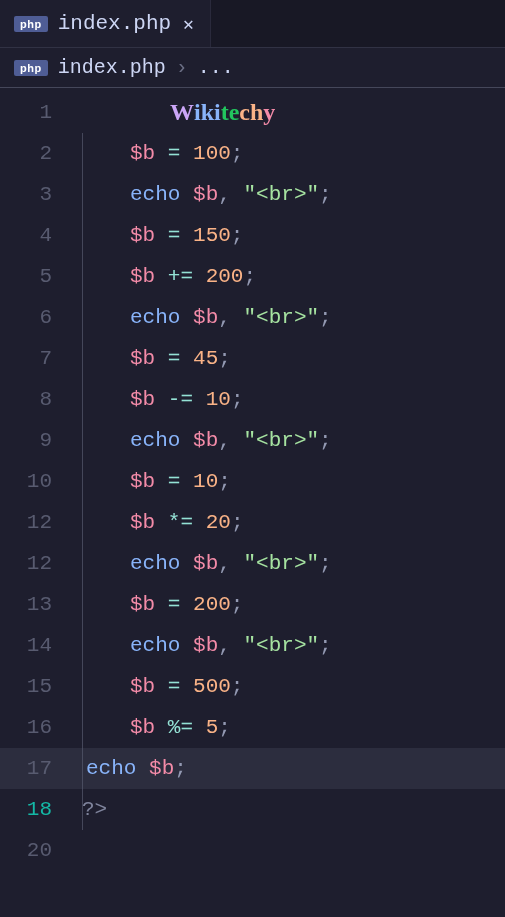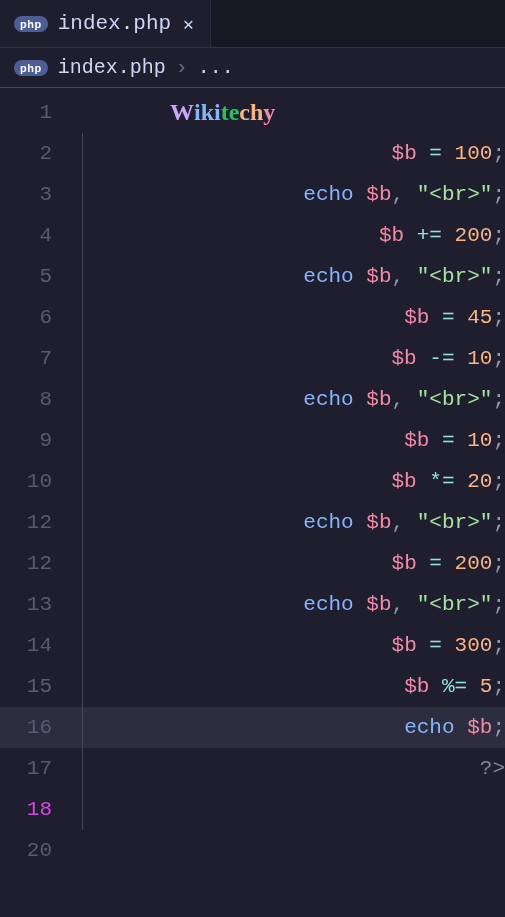--- a/index.html
+++ b/index.html
@@ -30,21 +30,21 @@
     .tab-area-rest {
       flex: 1;
       background: #181825;
     }
     .php-badge {
       background: #4f5d95;
       color: #fff;
       font-weight: bold;
       font-size: 11px;
       padding: 2px 6px;
-      border-radius: 8px;
+      border-radius: 2px;
       font-family: Arial, sans-serif;
       letter-spacing: 0.5px;
     }
     .close-icon {
       color: #cdd6f4;
       font-size: 18px;
       cursor: pointer;
       padding: 2px;
     }
     .breadcrumb-bar {
@@ -72,46 +72,45 @@
       width: 62px;
       text-align: right;
       color: #585b70;
       padding-right: 10px;
       user-select: none;
     }
     .gutter .ln {
       height: 41px;
     }
     .gutter .ln.active {
-      color: #d946ef;
+      color: #14b8a6;
       margin-left: 25px;
     }
     .code-area {
       position: relative;
       flex: 1;
       padding-left: 20px;
     }
     .indent-guide {
       position: absolute;
       left: 20px;
       top: 41px;
       width: 1px;
       height: 697px;
       background: #45475a;
     }
     .line {
       height: 41px;
       white-space: pre;
       position: relative;
-      text-align: right;
     }
     .line.active {
       background: rgba(88, 91, 112, 0.25);
       margin-left: -82px;
-      padding-left: 60px;
+      padding-left: 38px;
     }
     .tok-phptag { color: #7f849c; }
     .tok-var { color: #f38ba8; }
     .tok-op { color: #94e2d5; }
     .tok-num { color: #fab387; }
     .tok-semi { color: #9399b2; }
     .tok-comma { color: #9399b2; }
     .tok-echo { color: #89b4fa; }
     .tok-str { color: #a6e3a1; }
     .ind1 { padding-left: 48px; display: inline-block; }
@@ -179,28 +178,29 @@
     <div class="watermark">
       <span class="wm1">W</span>
         <span class="wm2">iki</span>
         <span class="wm3">te</span>
         <span class="wm4">ch</span>
         <span class="wm5">y</span>
     </div>
   <div class="line"><span class="tok-phptag"></span></div>
       <div class="line"><span class="ind1"></span><span class="tok-var">$b</span> <span class="tok-op">=</span> <span class="tok-num">100</span><span class="tok-semi">;</span></div>
       <div class="line"><span class="ind1"></span><span class="tok-echo">echo</span> <span class="tok-var">$b</span><span class="tok-comma">, </span><span class="tok-str">"&lt;br&gt;"</span><span class="tok-semi">;</span></div>
+      <div class="line"><span class="ind1"></span><span class="tok-var">$b</span> <span class="tok-op">=</span> <span class="tok-num">150</span><span class="tok-semi">;</span></div>
       <div class="line"><span class="ind1"></span><span class="tok-var">$b</span> <span class="tok-op">+=</span> <span class="tok-num">200</span><span class="tok-semi">;</span></div>
       <div class="line"><span class="ind1"></span><span class="tok-echo">echo</span> <span class="tok-var">$b</span><span class="tok-comma">, </span><span class="tok-str">"&lt;br&gt;"</span><span class="tok-semi">;</span></div>
       <div class="line"><span class="ind1"></span><span class="tok-var">$b</span> <span class="tok-op">=</span> <span class="tok-num">45</span><span class="tok-semi">;</span></div>
       <div class="line"><span class="ind1"></span><span class="tok-var">$b</span> <span class="tok-op">-=</span> <span class="tok-num">10</span><span class="tok-semi">;</span></div>
       <div class="line"><span class="ind1"></span><span class="tok-echo">echo</span> <span class="tok-var">$b</span><span class="tok-comma">, </span><span class="tok-str">"&lt;br&gt;"</span><span class="tok-semi">;</span></div>
       <div class="line"><span class="ind1"></span><span class="tok-var">$b</span> <span class="tok-op">=</span> <span class="tok-num">10</span><span class="tok-semi">;</span></div>
       <div class="line"><span class="ind1"></span><span class="tok-var">$b</span> <span class="tok-op">*=</span> <span class="tok-num">20</span><span class="tok-semi">;</span></div>
       <div class="line"><span class="ind1"></span><span class="tok-echo">echo</span> <span class="tok-var">$b</span><span class="tok-comma">, </span><span class="tok-str">"&lt;br&gt;"</span><span class="tok-semi">;</span></div>
       <div class="line"><span class="ind1"></span><span class="tok-var">$b</span> <span class="tok-op">=</span> <span class="tok-num">200</span><span class="tok-semi">;</span></div>
       <div class="line"><span class="ind1"></span><span class="tok-echo">echo</span> <span class="tok-var">$b</span><span class="tok-comma">, </span><span class="tok-str">"&lt;br&gt;"</span><span class="tok-semi">;</span></div>
-      <div class="line"><span class="ind1"></span><span class="tok-var">$b</span> <span class="tok-op">=</span> <span class="tok-num">300</span><span class="tok-semi">;</span></div>
+      <div class="line"><span class="ind1"></span><span class="tok-var">$b</span> <span class="tok-op">=</span> <span class="tok-num">500</span><span class="tok-semi">;</span></div>
       <div class="line"><span class="ind1"></span><span class="tok-var">$b</span> <span class="tok-op">%=</span> <span class="tok-num">5</span><span class="tok-semi">;</span></div>
       <div class="line active"><span class="ind1"></span><span class="tok-echo">echo</span> <span class="tok-var">$b</span><span class="tok-semi">;</span></div>
       <div class="line"><span class="tok-phptag">?&gt;</span></div>
     </div>
 </div>
 
 </body></html>

